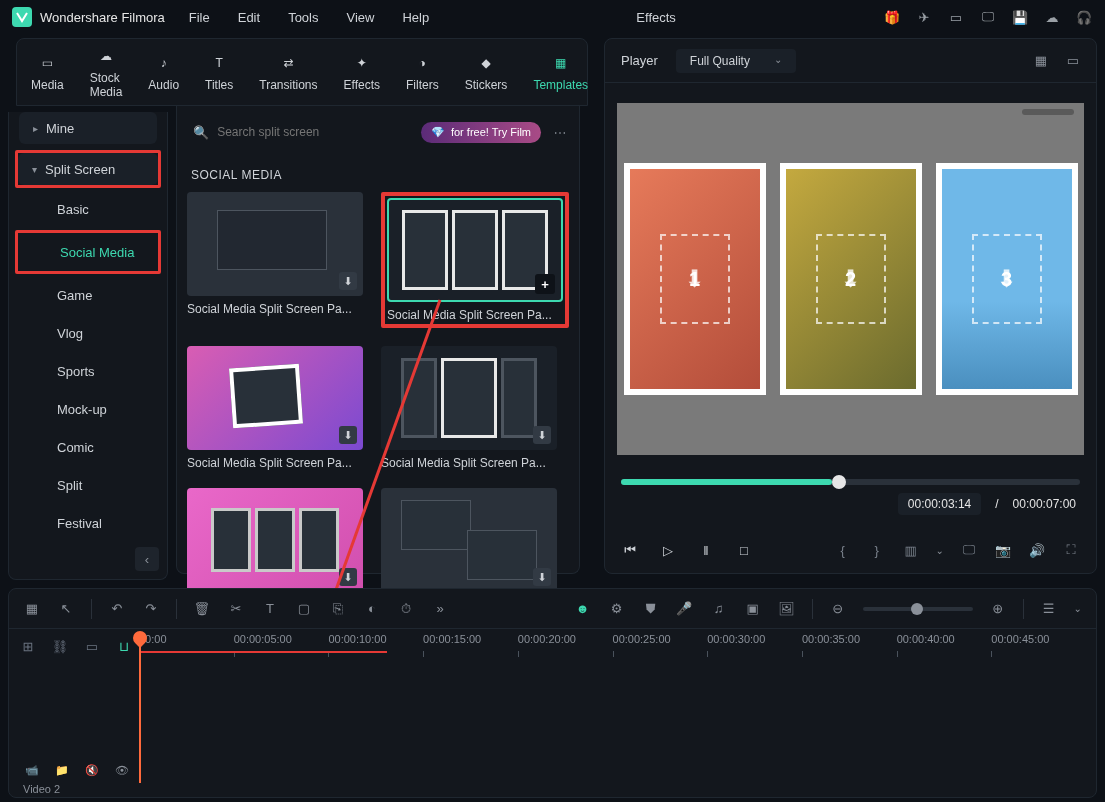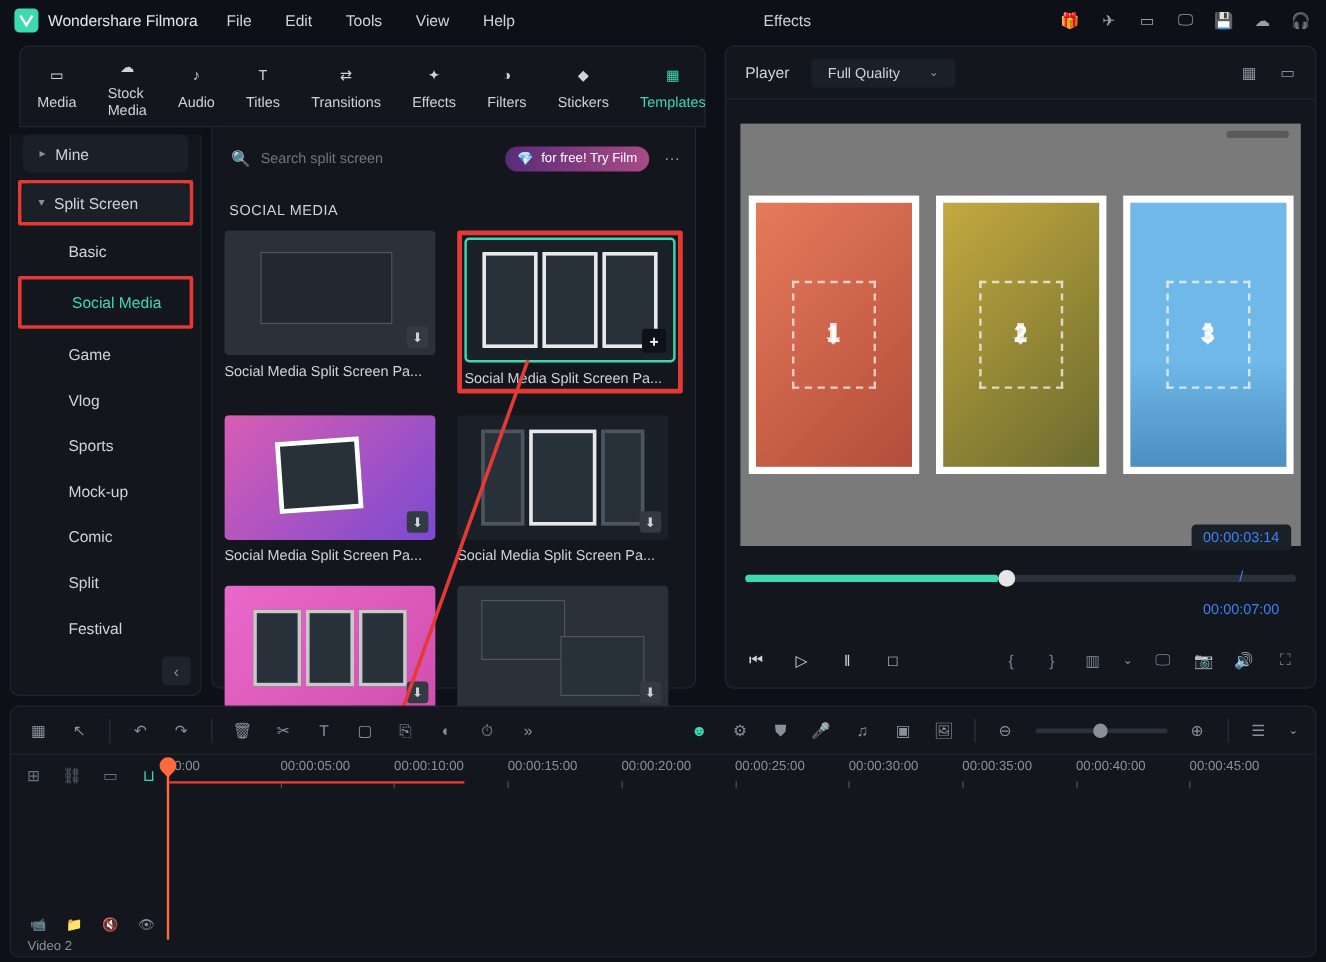--- a/index.html
+++ b/index.html
@@ -66,21 +66,21 @@
 .drop-slot { width:142px; height:232px; border:6px solid #fff; display:flex; align-items:center; justify-content:center; position:relative; }
 .slot1 { background:linear-gradient(135deg,#e67a5a,#b34d3a); }
 .slot2 { background:linear-gradient(135deg,#c4a93f,#6b6b2e); }
 .slot3 { background:linear-gradient(180deg,#6fb8e8 60%,#4a8fbf); }
 .drop-inner { width:70px; height:90px; border:2px dashed rgba(255,255,255,0.7); display:flex; align-items:center; justify-content:center; }
 .arrow-down { width:36px; height:36px; color:rgba(255,255,255,0.8); font-size:24px; display:flex; align-items:center; justify-content:center; position:relative; }
 .num { position:absolute; color:#fff; font-size:20px; font-weight:bold; }
 .timebar { margin:24px 16px 0 16px; height:6px; background:#2a313a; border-radius:3px; position:relative; }
 .timebar .prog { position:absolute; left:0; top:0; height:6px; width:46%; background:#3dd9b0; border-radius:3px; }
 .timebar .knob { position:absolute; left:46%; top:-4px; width:14px; height:14px; background:#e6e6e6; border-radius:50%; }
-.time-readout { display:flex; gap:14px; position:absolute; right:20px; bottom:58px; font-size:12px; color:#3b82f6; align-items:center;flex-direction:column; }
+.time-readout { display:flex; gap:14px; position:absolute; right:20px; bottom:58px; font-size:12px; color:#e5e5e5; align-items:center; }
 .time-readout .cur { background:#1a2028; padding:4px 10px; border-radius:4px; }
 .playback-ctrl { position:absolute; left:16px; bottom:14px; display:flex; gap:20px; color:#cfd3d8; }
 .playback-right { position:absolute; right:16px; bottom:14px; display:flex; gap:16px; color:#7a828c; align-items:center; }
 .pv-top-right { position:absolute; right:14px; top:12px; display:flex; gap:14px; color:#8a9099; }
 
 
 .timeline-area { margin:8px 8px 0 8px; background:#13171d; border:1px solid #1f2730; border-radius:8px; height:210px; position:relative; }
 .tl-toolbar { height:40px; display:flex; align-items:center; padding:0 14px; gap:16px; color:#8a9099; border-bottom:1px solid #1f2730; }
 .tl-toolbar .sep { width:1px; height:20px; background:#2a313a; }
 .tl-toolbar .spacer { flex:1; }

